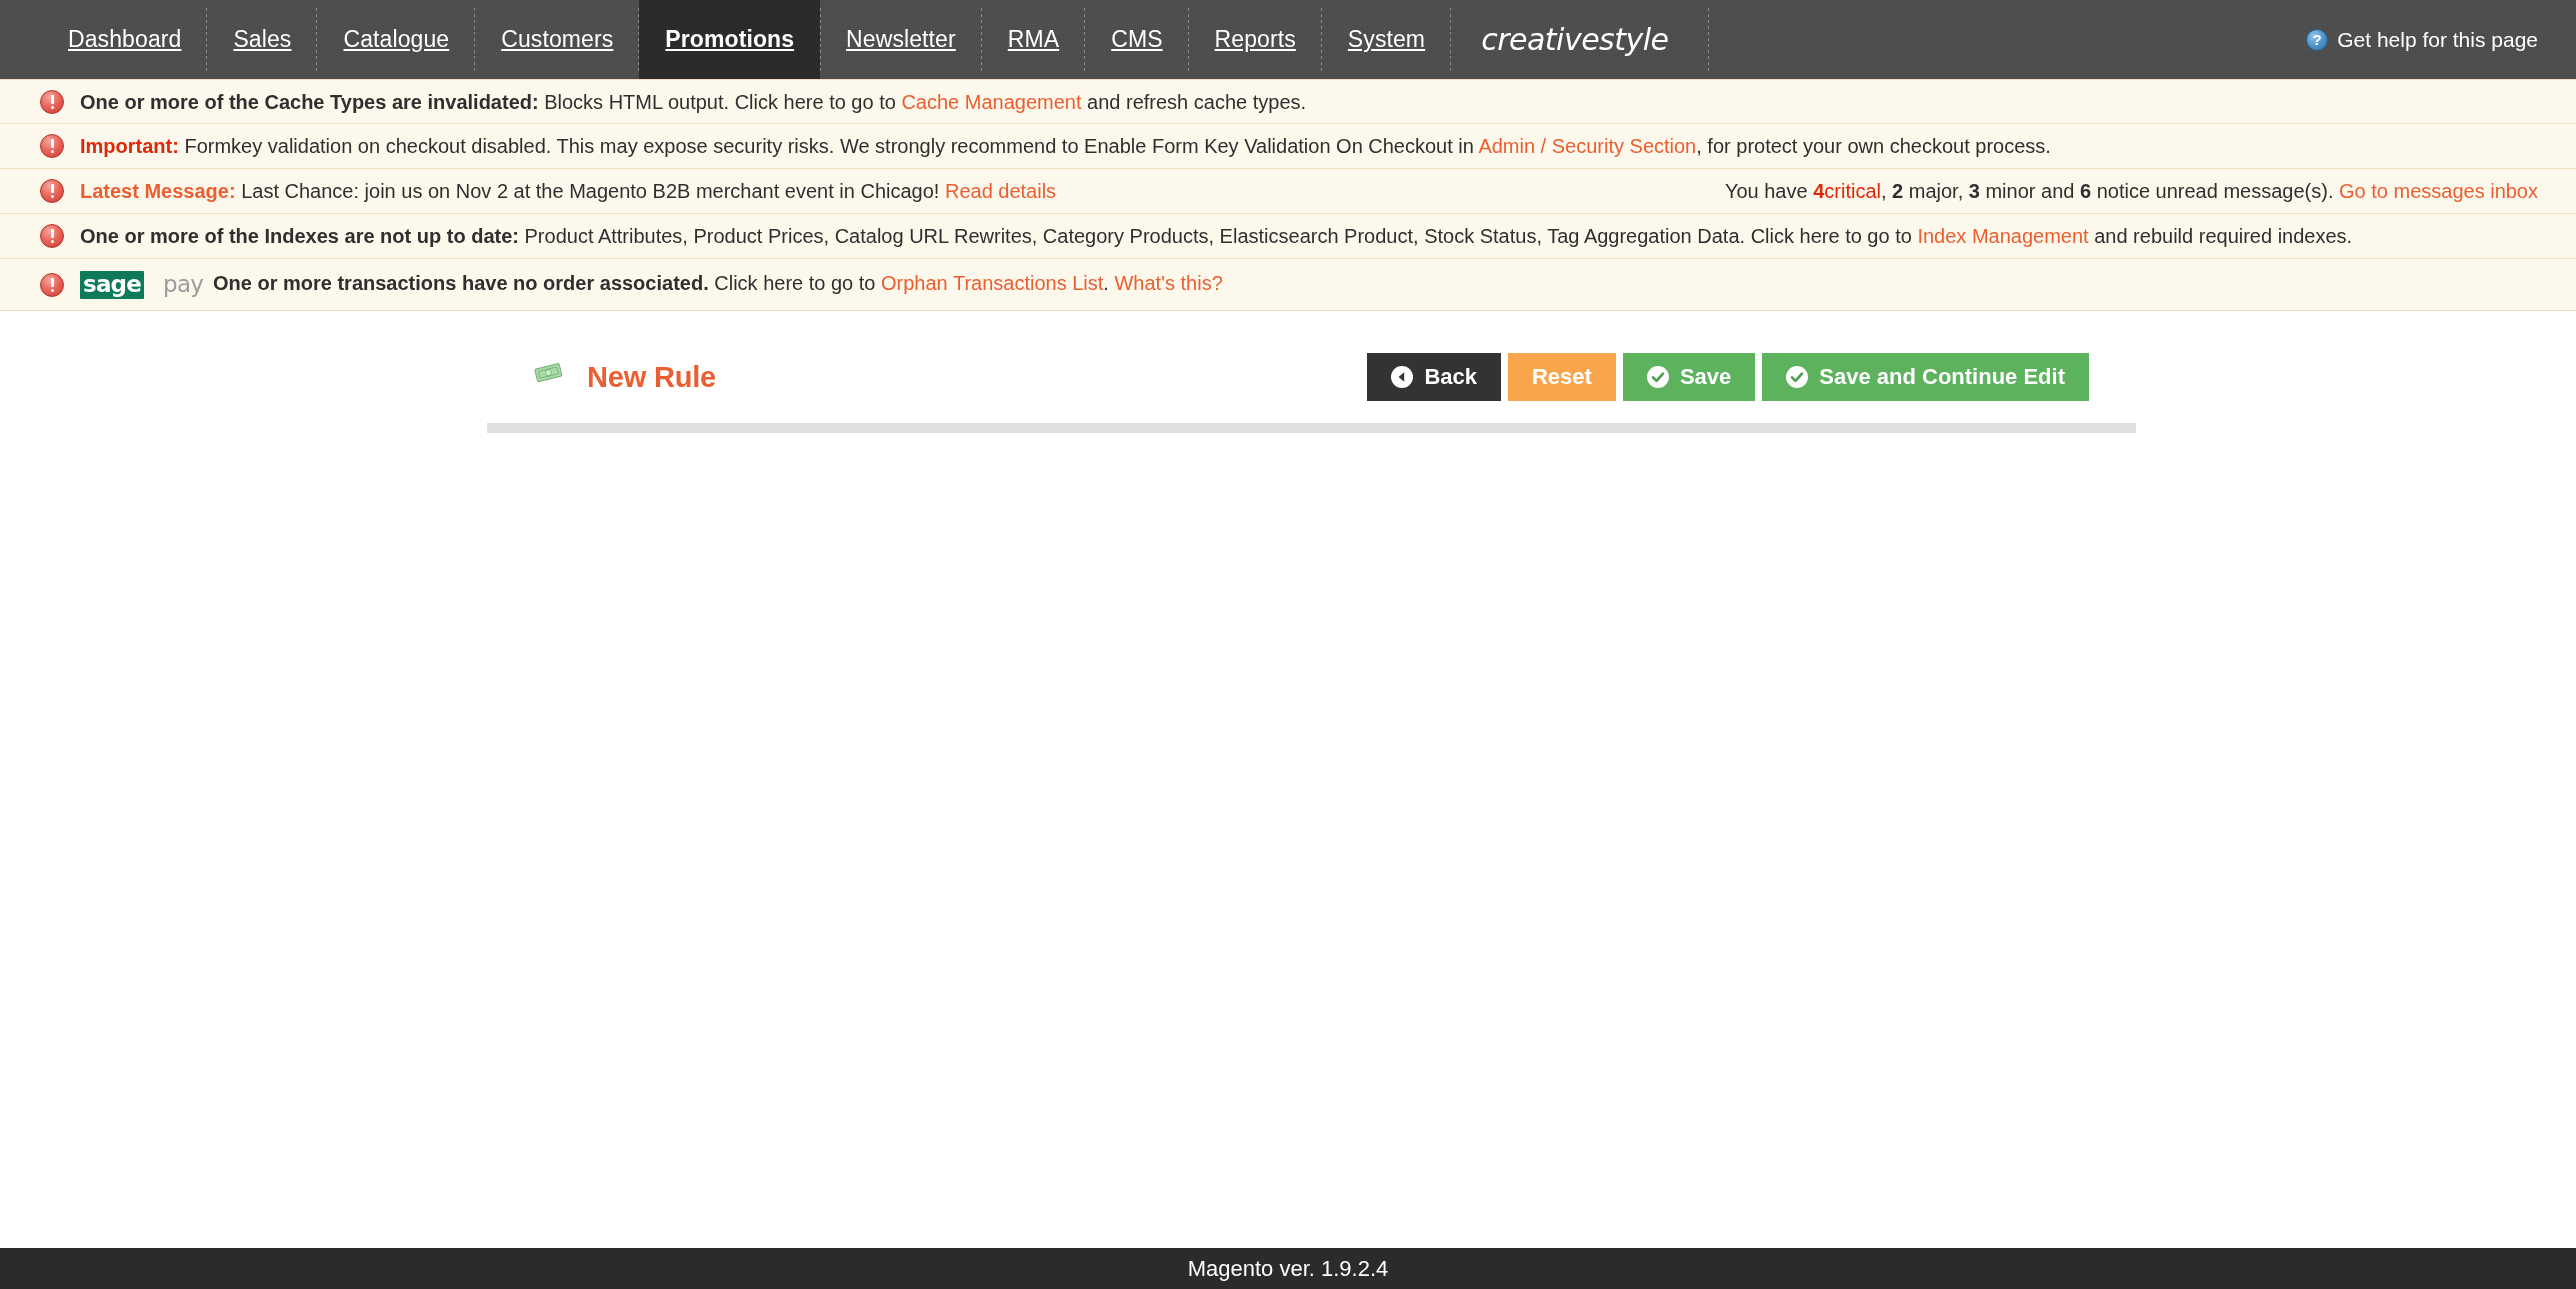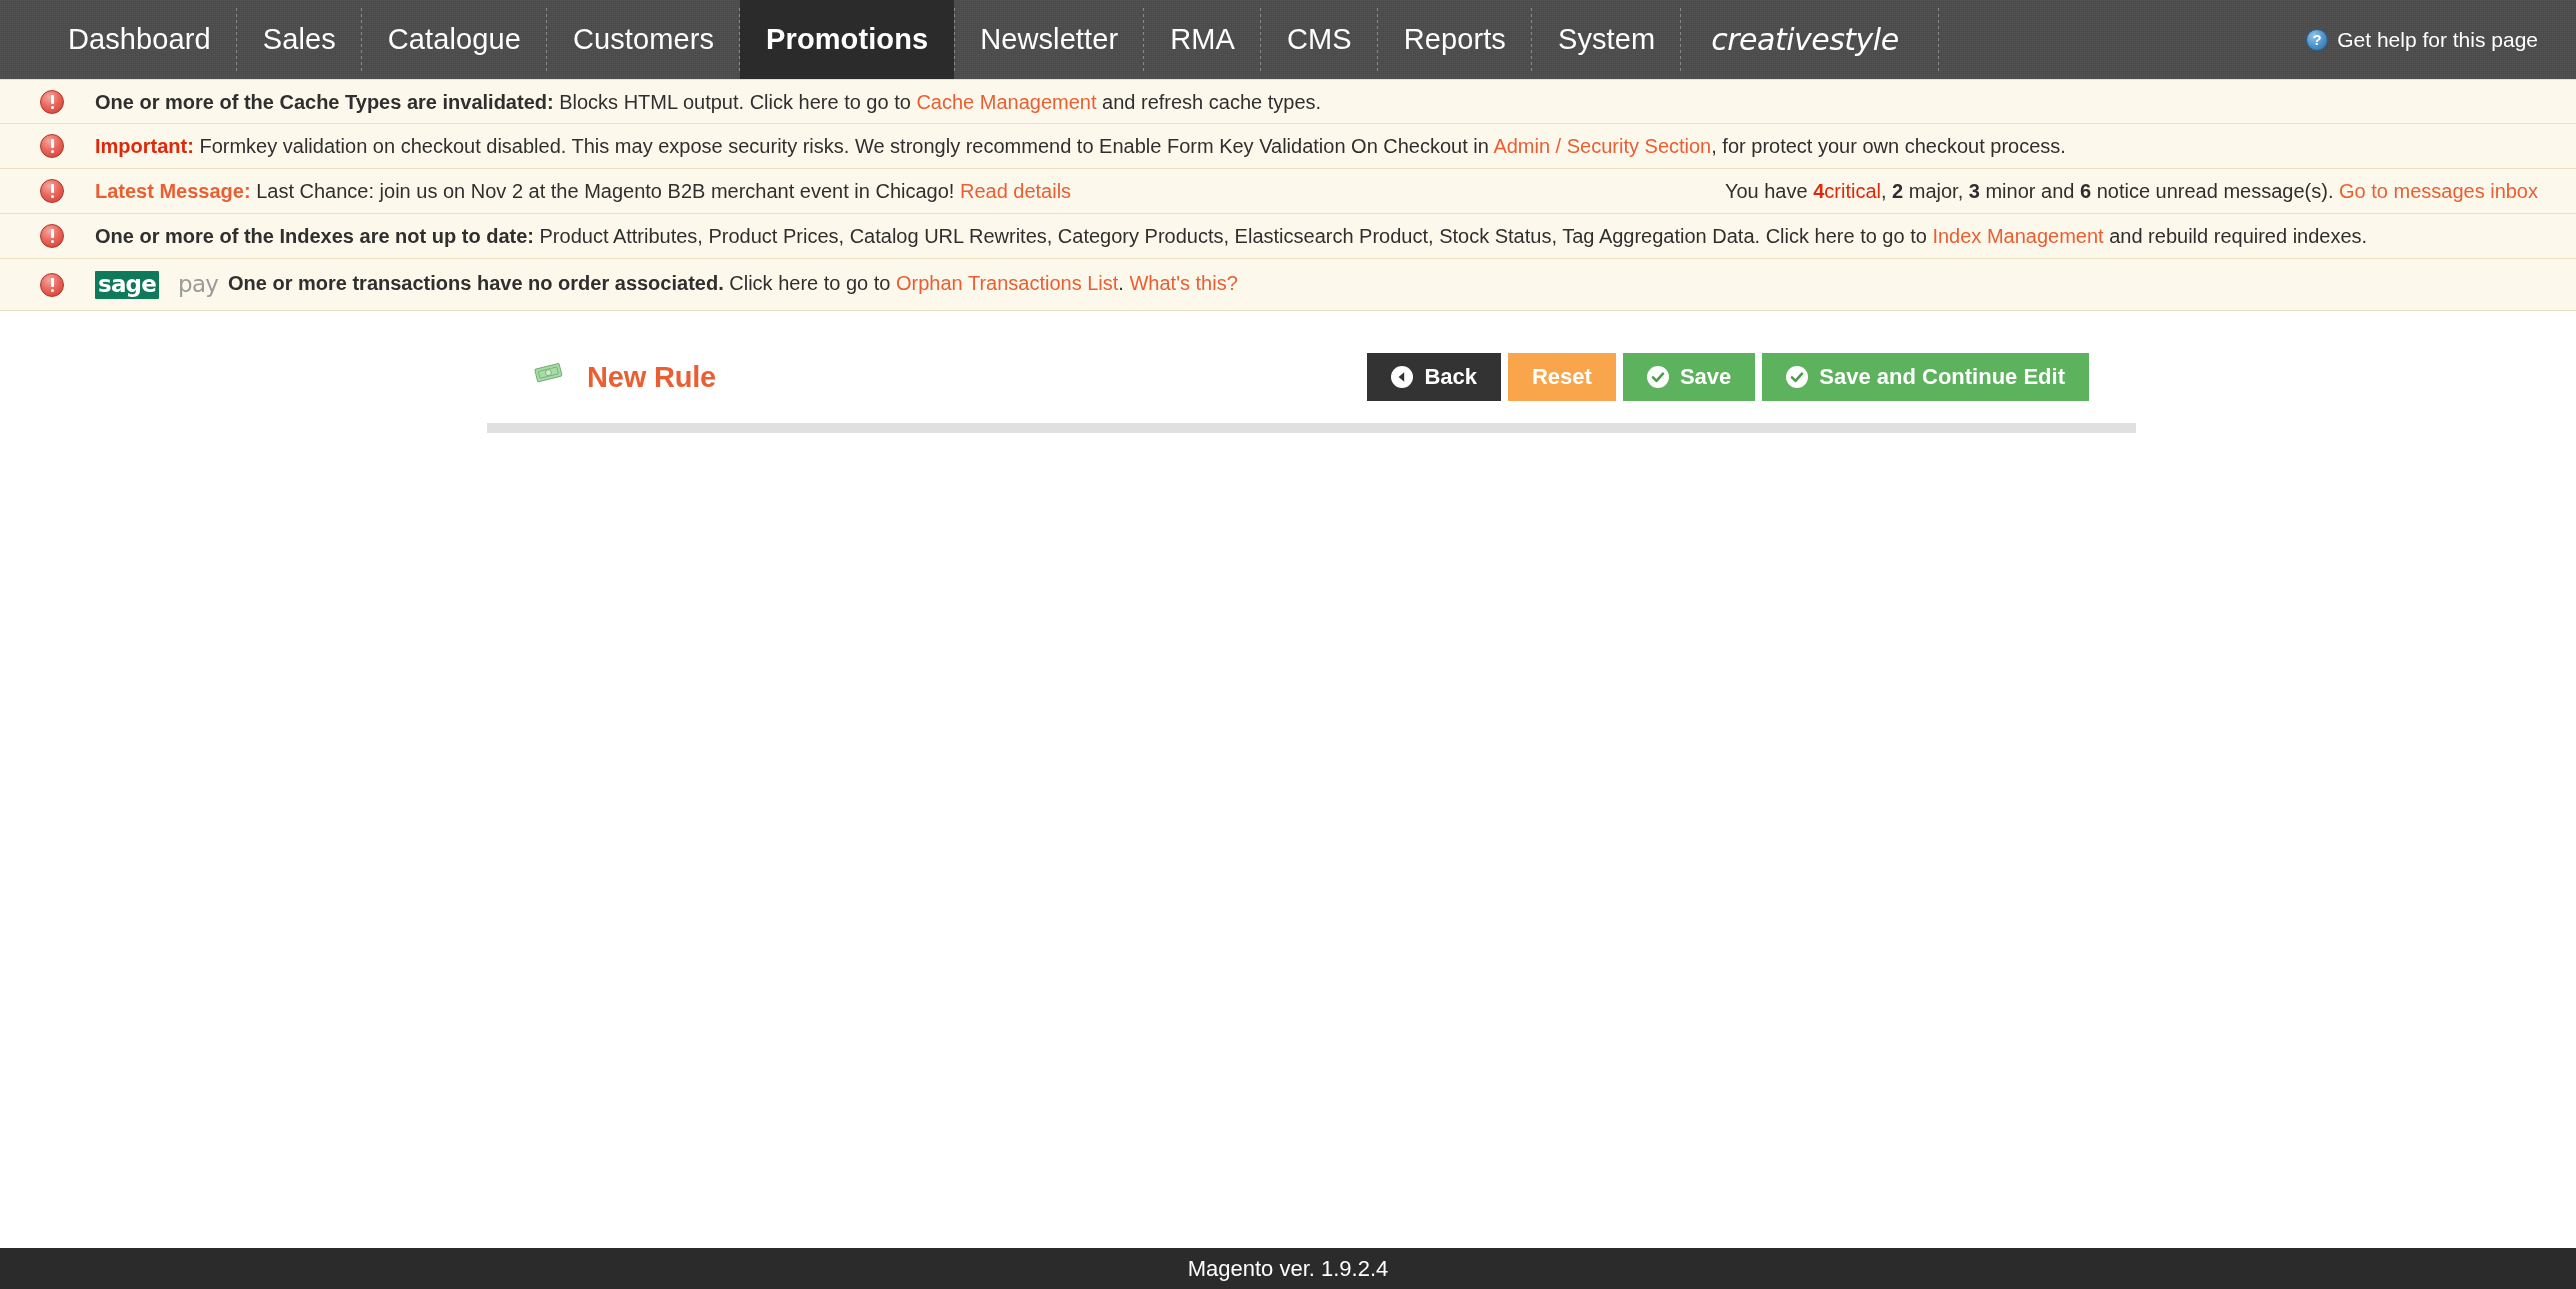--- a/index.html
+++ b/index.html
@@ -22,25 +22,26 @@
     display: flex;
     align-items: stretch;
     position: relative;
   }
   .nav-items { display: flex; align-items: stretch; padding-left: 42px; }
   .nav-item {
     display: flex;
     align-items: center;
     padding: 0 26px;
     color: #ffffff;
-    font-size: 29px;
+    font-size: 23px;
     letter-spacing: 0.1px;
     position: relative;
     cursor: pointer;
     white-space: nowrap;
+    text-decoration: underline;
   }
   .nav-item::after {
     content: "";
     position: absolute;
     right: 0; top: 8px; bottom: 8px;
     width: 1px;
     background-image: linear-gradient(to bottom, #8a8a8a 50%, rgba(255,255,255,0) 0%);
     background-size: 1px 6px;
     background-repeat: repeat-y;
   }
@@ -106,21 +107,20 @@
   
   .messages { width: 100%; }
   .msg-row {
     background: #fdf8ec;
     border-bottom: 1px solid #eee0bf;
     min-height: 45px;
     display: flex;
     align-items: center;
     padding: 0 38px 0 40px;
     position: relative;
-    gap: 15px;
   }
   .msg-row:first-child { border-top: 1px solid #eee0bf; }
   .msg-row.tall { min-height: 52px; }
   .warn-icon {
     flex: 0 0 auto;
     width: 24px; height: 24px;
     border-radius: 50%;
     background: radial-gradient(circle at 38% 28%, #f4a8a0 0%, #e8645a 48%, #c83c30 100%);
     border: 1px solid #b33226;
     position: relative;

